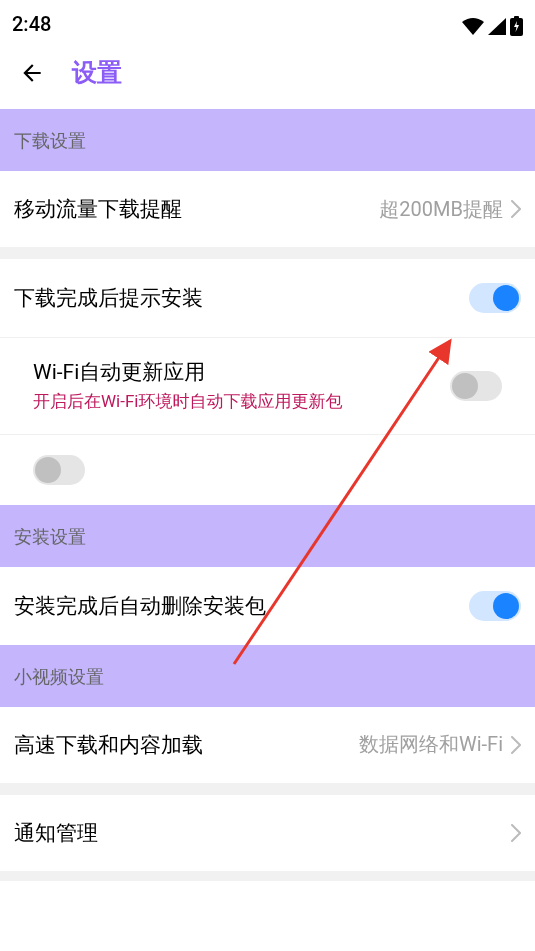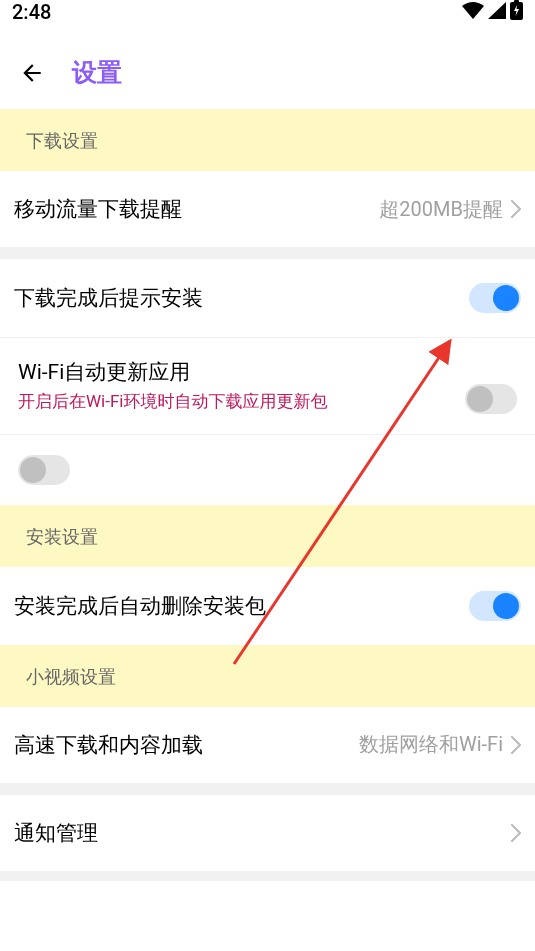--- a/index.html
+++ b/index.html
@@ -11,21 +11,21 @@
     body {
       width: 535px;
       height: 951px;
       background: #fff;
       overflow: hidden;
       position: relative;
     }
     .status-bar {
       height: 36px;
       display: flex;
-      align-items: flex-start;
+      align-items: flex-end;
       justify-content: space-between;
       padding: 0 12px;
       font-size: 20px;
       font-weight: 500;
       color: #000;
     }
     .status-right {
       display: flex;
       align-items: center;
       gap: 4px;
@@ -42,36 +42,36 @@
       display: flex;
       align-items: center;
       justify-content: center;
     }
     .header-title {
       font-size: 25px;
       font-weight: 600;
       color: #8b5cf6;
     }
     .section-header {
-      background: #fef9c3;
-      padding: 20px 26px 18px;
+      background: #c4b5fd;
+      padding: 20px 14px 18px;
       font-size: 18px;
       color: #666;
     }
     .setting-row {
       background: #fff;
       padding: 24px 14px;
       display: flex;
       align-items: center;
       justify-content: space-between;
       gap: 12px;
     }
     .setting-row.multi {
-      padding: 20px 18px;
-      align-items: flex-end;
+      padding: 20px 33px;
+      align-items: center;
     }
     .setting-text {
       flex: 1;
       display: flex;
       flex-direction: column;
       gap: 4px;
     }
     .setting-title {
       font-size: 21px;
       color: #000;

